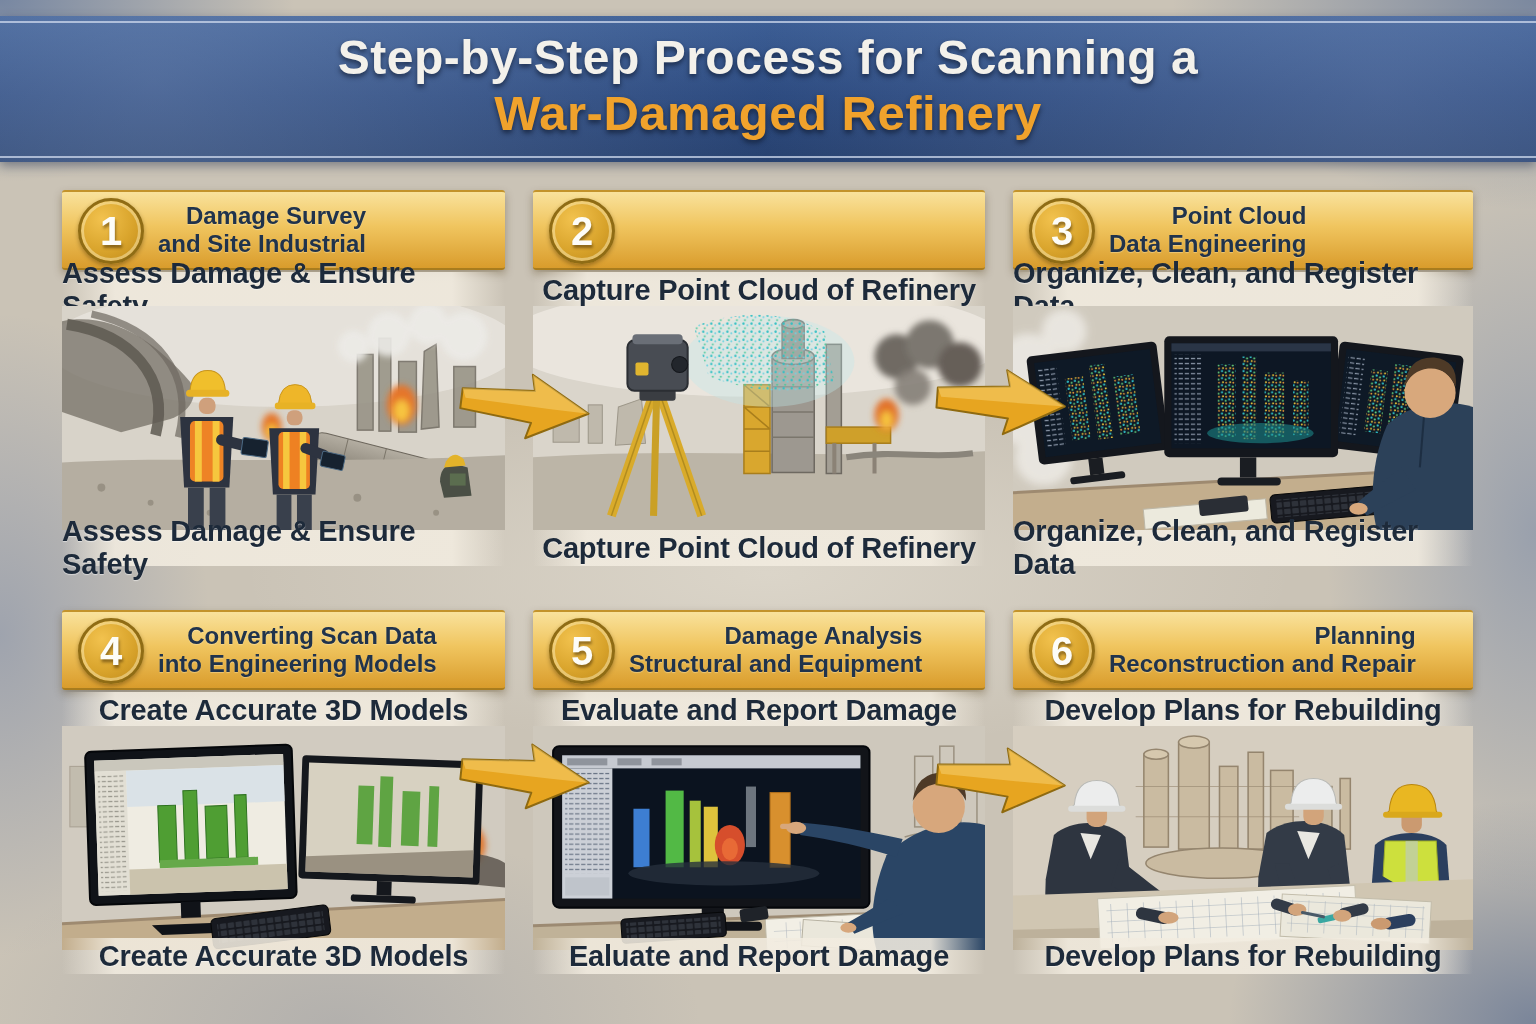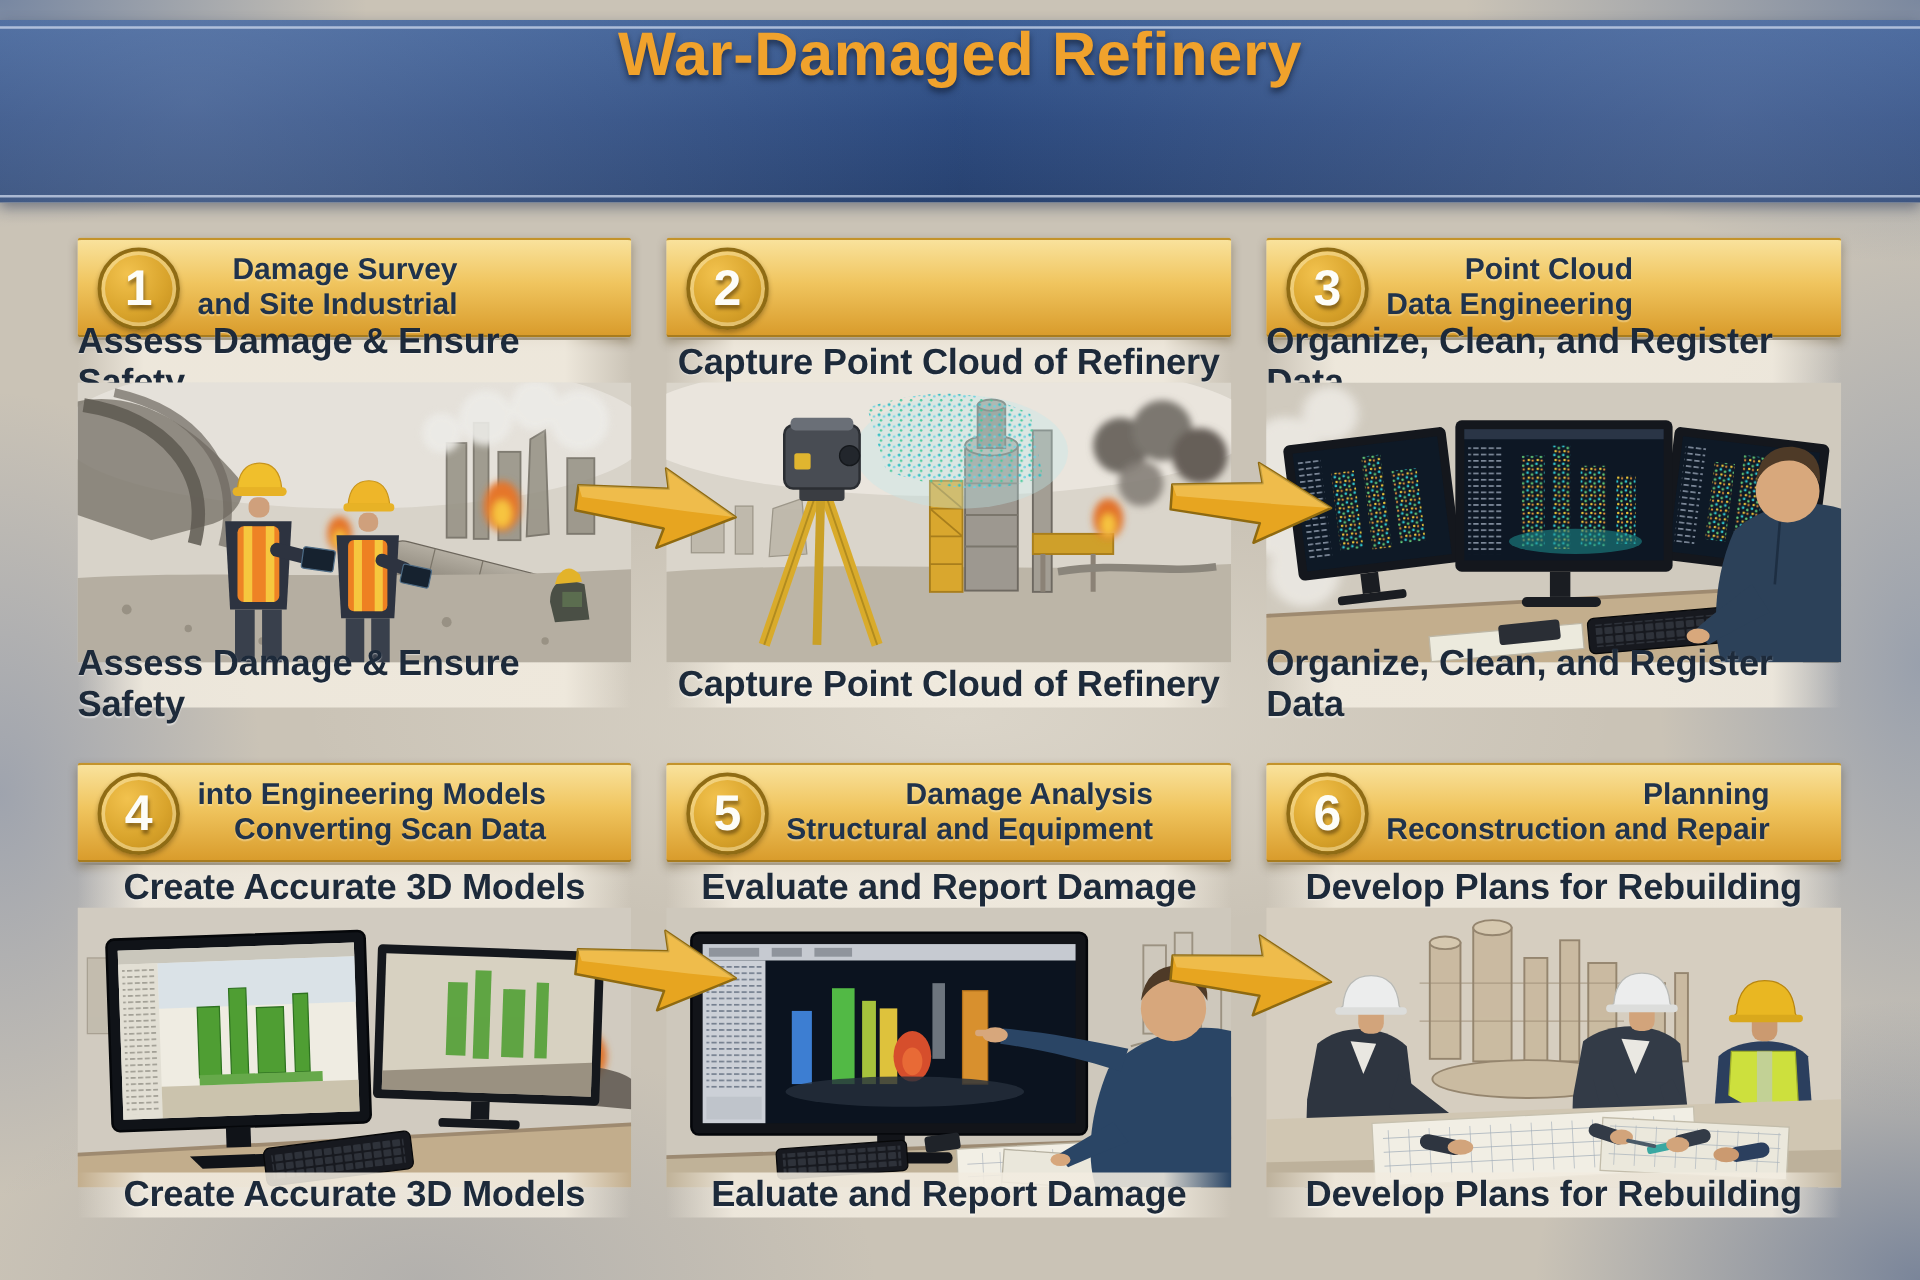--- a/index.html
+++ b/index.html
@@ -87,20 +87,21 @@
   .a2r1{left:926px;top:362px;transform:rotate(4deg);}
   .a1r2{left:450px;top:736px;transform:rotate(6deg);}
   .a2r2{left:926px;top:740px;transform:rotate(5deg);}
 </style>
 </head>
 <body>
 
 <div class="poster">
 
   <header class="banner">
+    <div class="t1">Step-by-Step Process for Scanning a</div>
     <div class="t2">War-Damaged Refinery</div>
   </header>
 
   <section class="step r1 c1">
     <div class="step-header">
       <div class="badge">
           <span>1</span>
         </div>
       <div class="step-title">
         <div>Damage Survey</div>
@@ -362,22 +363,22 @@
     </div>
     <div class="strip caption">Organize, Clean, and Register Data</div>
   </section>
 
   <section class="step r2 c1">
     <div class="step-header">
       <div class="badge">
           <span>4</span>
         </div>
       <div class="step-title">
+        <div>Converting Scan Data</div>
         <div>into Engineering Models</div>
-        <div>Converting Scan Data</div>
       </div>
     </div>
     <div class="strip subtitle">Create Accurate 3D Models</div>
     <div class="illus">
       <svg viewBox="0 0 450 222" preserveAspectRatio="none">
         <defs>
           <filter id="p4b" x="-40%" y="-40%" width="180%" height="180%">
               <feGaussianBlur stdDeviation="3"></feGaussianBlur>
             </filter>
           <pattern id="p4txt" width="6" height="5" patternUnits="userSpaceOnUse">

